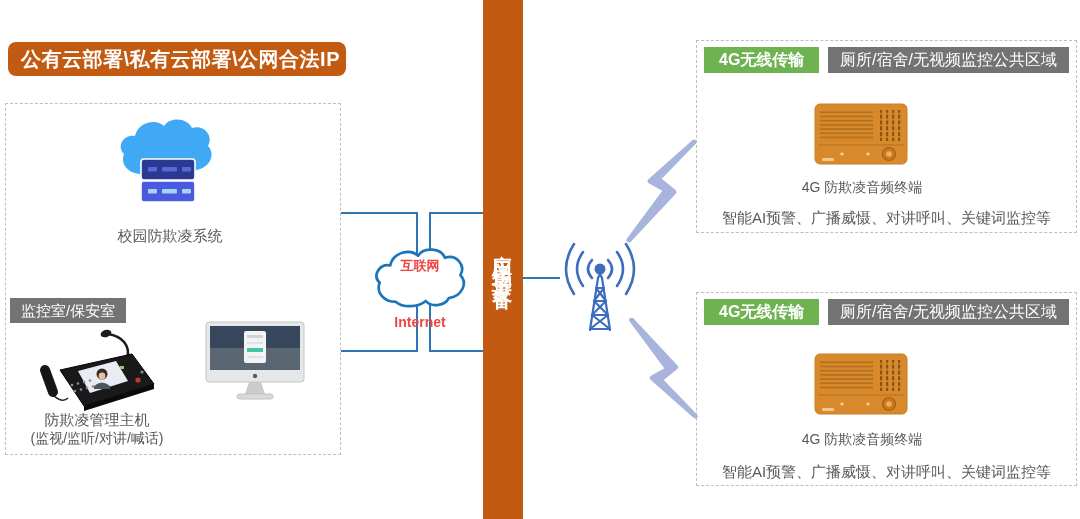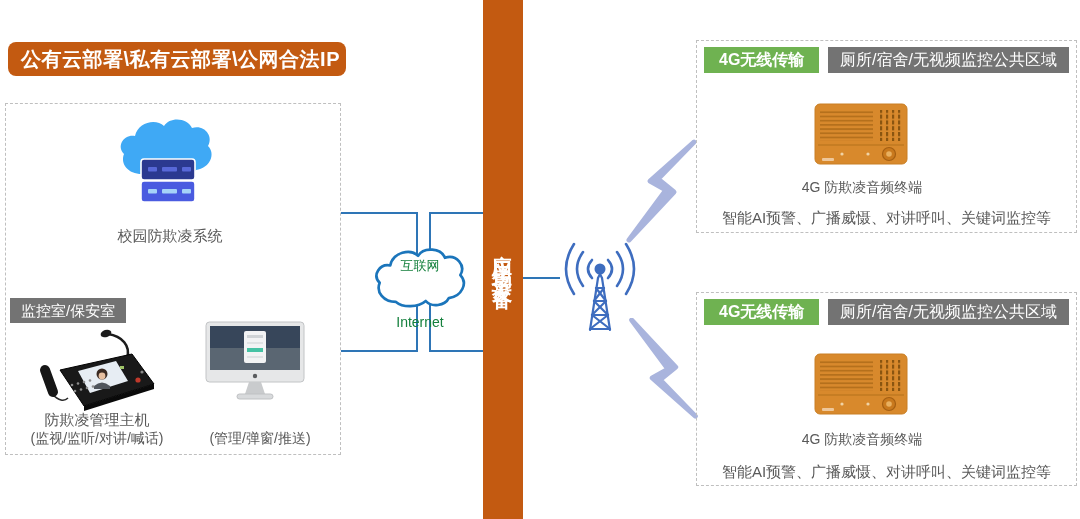--- a/index.html
+++ b/index.html
@@ -37,21 +37,21 @@
   }
   .app-bar-text {
     writing-mode:vertical-rl; text-orientation:upright;
     color:#fff; font-size:20px; font-weight:bold; letter-spacing:7px;
   }
 
   .inet-cloud { position:absolute; left:372px; top:241px; width:96px; height:72px; }
   .inet-cloud svg { position:absolute; left:0; top:0; }
   .inet-text {
     position:absolute; left:0; top:17px; width:96px; text-align:center;
-    color:#15803d; font-weight:normal; line-height:16px;
+    color:#ef4444; font-weight:bold; line-height:16px;
   }
   .inet-text .l1 { font-size:13px; }
   .inet-text .l2 { font-size:14px;margin-top:40px; }
 
   .features {
     position:absolute; left:0; width:100%; text-align:center;
     color:#595959; font-size:15px;
   }
   .dev-caption {
     position:absolute; left:0; top:138px; width:330px; text-align:center;
@@ -123,21 +123,20 @@
     <rect x="7" y="28" width="90" height="22" fill="#5a6672"></rect>
     <rect x="41" y="11" width="22" height="32" rx="2" fill="#f2f3f4"></rect>
     <rect x="44" y="15" width="16" height="3" fill="#cfd3d6"></rect>
     <rect x="44" y="22" width="16" height="2" fill="#dfe2e4"></rect>
     <rect x="44" y="28" width="16" height="4" fill="#46c2a4"></rect>
     <rect x="44" y="36" width="16" height="2" fill="#dfe2e4"></rect>
     <circle cx="52" cy="56" r="2.2" fill="#5a5c5e"></circle>
     <polygon points="46,62 58,62 62,74 42,74" fill="#c9cbcd"></polygon>
     <rect x="34" y="74" width="36" height="5" rx="2.5" fill="#d8dadc" stroke="#bfc1c3"></rect>
   </svg>
-  <div class="caption2" style="left:190px;top:429px;width:140px;">(管理/弹窗/推送)</div>
 
   <div class="inet-cloud">
     <svg width="96" height="72" viewBox="0 0 100 72">
       <path d="M25,62 C12,62 4,52 8,42 C0,34 8,22 19,24 C22,10 40,6 48,14 C54,4 72,6 76,16 C88,12 98,24 92,34 C100,42 94,56 80,58 C76,66 62,68 56,61 C48,68 32,68 25,62 Z" fill="#ffffff" stroke="#1b75bb" stroke-width="2.8" stroke-linejoin="round"></path>
     </svg>
     <div class="inet-text">
       <div class="l1">互联网</div>
       <div class="l2">Internet</div>
     </div>
   </div>

